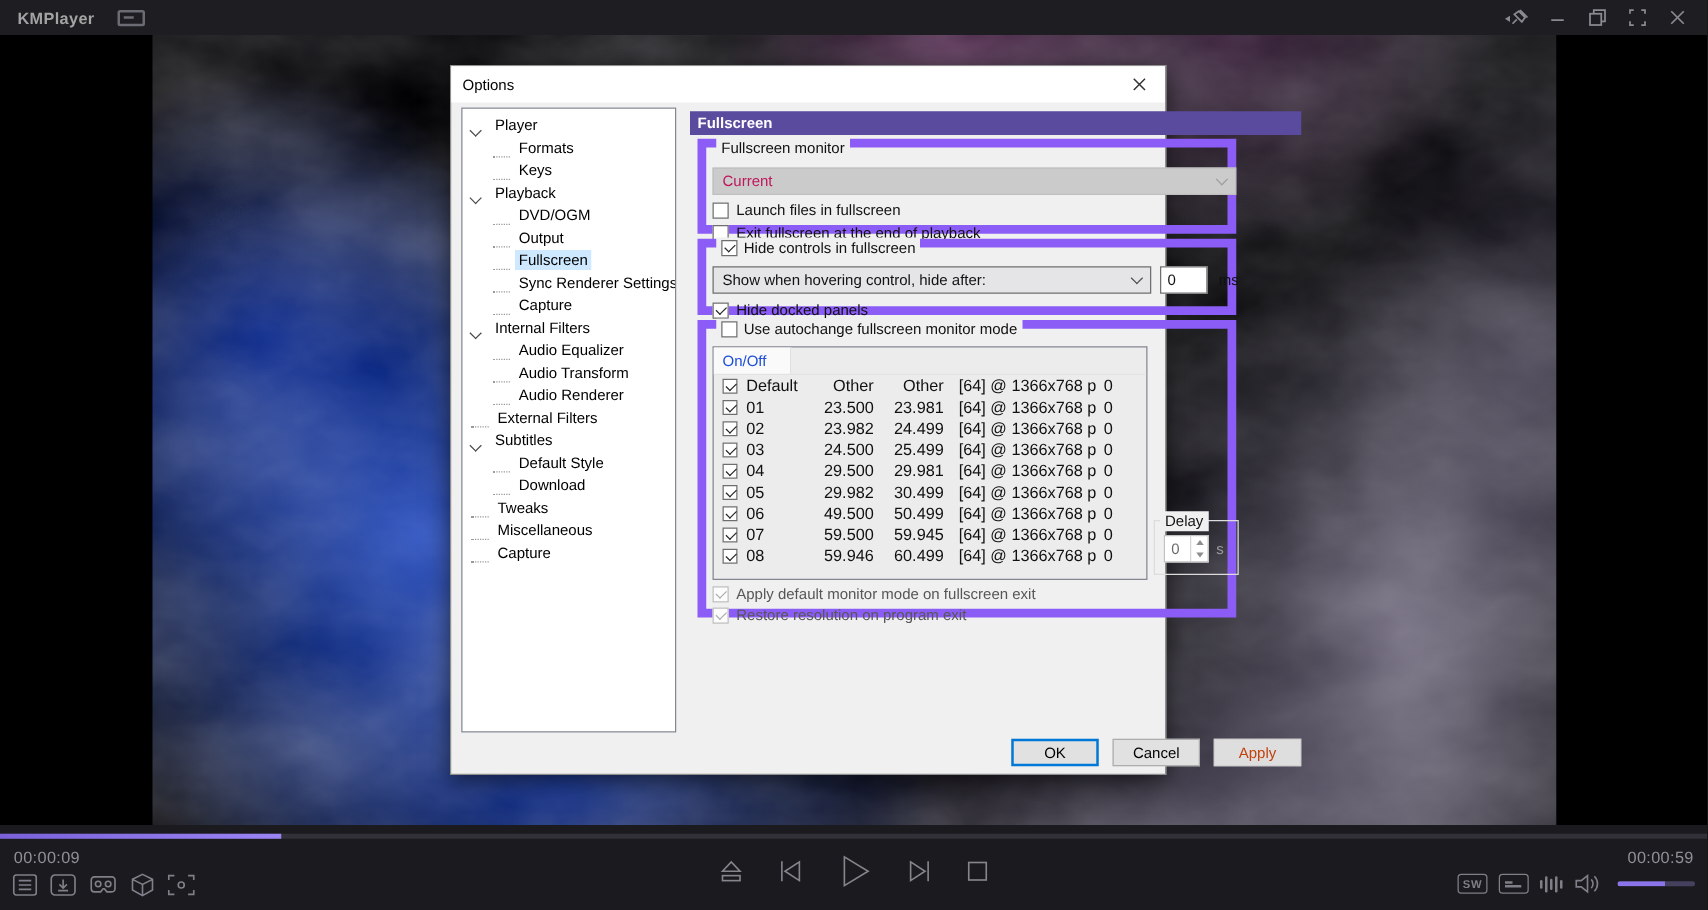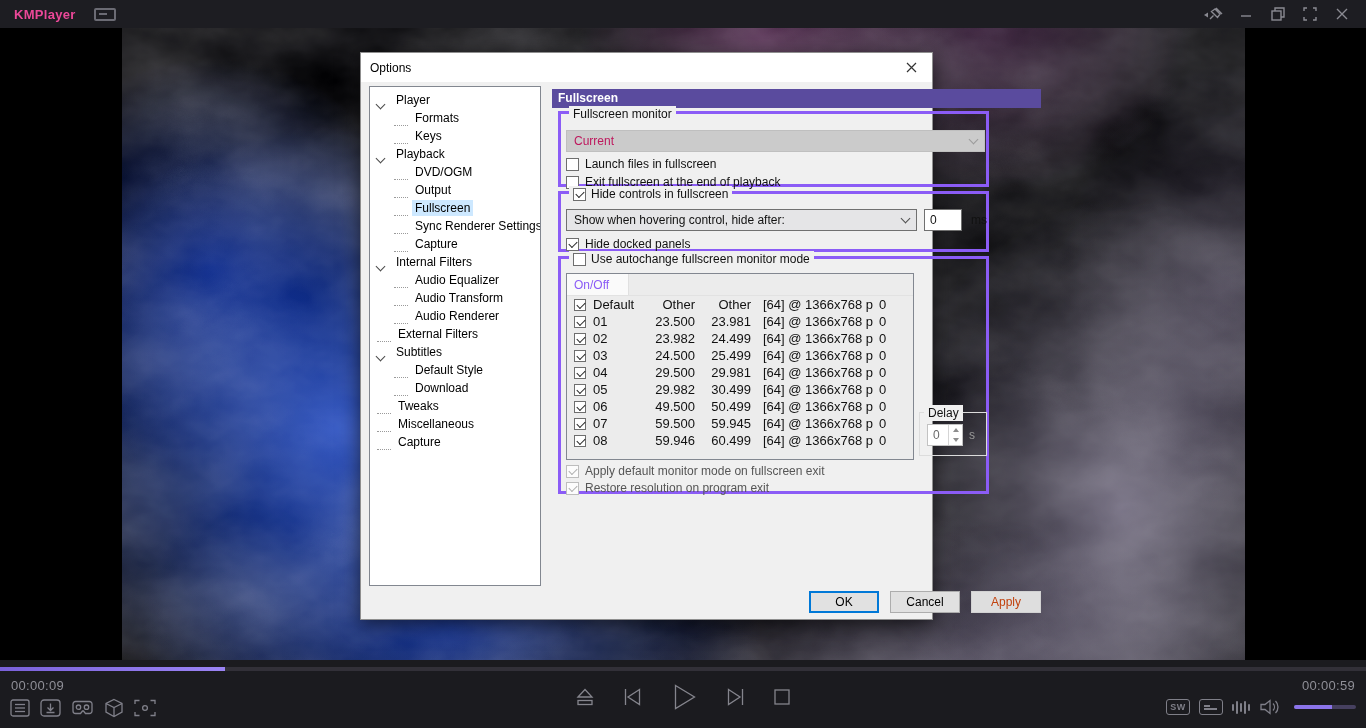--- a/index.html
+++ b/index.html
@@ -1,21 +1,21 @@
 <!DOCTYPE html>
 <html><head>
 <meta charset="utf-8">
 <style>
   *{margin:0;padding:0;box-sizing:border-box}
   html,body{width:1366px;height:728px;background:#000;font-family:"Liberation Sans",sans-serif;overflow:hidden}
   .screen{position:relative;width:1366px;height:728px;background:#000;overflow:hidden}
 
   
   .titlebar{position:absolute;top:0;left:0;width:100%;height:28px;background:#1d1d22;display:flex;align-items:center;z-index:30}
-  .app-name{color:#ec4899;font-weight:bold;font-size:13px;margin-left:14px;letter-spacing:.3px}
+  .app-name{color:#a3a3a3;font-weight:bold;font-size:13px;margin-left:14px;letter-spacing:.3px}
   .menu-icon{margin-left:18px;width:22px;height:13px;border:2px solid #6b6b74;border-radius:2px;position:relative}
   .menu-icon::after{content:"";position:absolute;left:3px;top:3px;width:8px;height:2px;background:#6b6b74}
   .window-title{position:absolute;left:0;right:0;text-align:center;color:#a8a8b0;font-size:13px;pointer-events:none}
   .tb-right{margin-left:auto;display:flex;align-items:center;gap:8px;padding-right:12px;z-index:2}
   .tb-btn{width:24px;height:22px;display:flex;align-items:center;justify-content:center;color:#8a8a92}
   .tb-btn svg{stroke:#8a8a92;fill:none;stroke-width:1.4}
 
   
   .video-area{position:absolute;top:28px;left:0;width:1366px;height:632px;background:#000}
   .video{position:absolute;left:122px;top:0;width:1123px;height:632px;background:
@@ -41,21 +41,21 @@
   .tree-item{height:18px;display:flex;align-items:flex-end;font-size:12px;color:#000;white-space:nowrap}
   .chev{width:7px;height:7px;border-right:1.5px solid #4a4a4a;border-bottom:1.5px solid #4a4a4a;transform:rotate(45deg);margin:-2px 9px 0 7px;flex:none}
   .stub{height:0;border-bottom:1px dotted #9a9a9a;flex:none;margin-right:4px}
   .stub.root{width:14px;margin-left:7px}
   .stub.deep{width:14px;margin-left:24px}
   .tlabel{padding:1px 3px}
   .tlabel.selected{background:#cde8ff}
 
   .panel-header{position:absolute;left:191px;top:36px;width:489px;height:19px;background:#5a4b9e;color:#fff;font-weight:bold;font-size:12px;line-height:19px;padding-left:6px}
 
-  .group{position:absolute;border:3px solid #8b5cf6}
+  .group{position:absolute;border:7px solid #8b5cf6}
   .legend{position:absolute;top:-8px;left:8px;background:#f0f0f0;padding:0 4px;font-size:12px;color:#111;display:flex;align-items:center;gap:5px;height:16px;line-height:16px}
   #g1{left:197px;top:58px;width:431px;height:76px}
   #g2{left:197px;top:138px;width:431px;height:61px}
   #g3{left:197px;top:203px;width:431px;height:238px}
 
   .cb{width:13px;height:13px;background:#fff;border:1px solid #6e6e6e;display:inline-block;position:relative;flex:none}
   .cb.checked::after{content:"";position:absolute;left:2px;top:2.5px;width:7px;height:4px;border-left:1.6px solid #262626;border-bottom:1.6px solid #262626;transform:rotate(-45deg)}
   .cb.disabled{border-color:#bdbdbd;background:#fcfcfc}
   .cb.disabled.checked::after{border-color:#aeaeae}
   .cbl{position:absolute;display:flex;align-items:center;gap:6px;font-size:12px;color:#111;height:16px}
@@ -65,21 +65,21 @@
   .combo .dd{margin-left:auto;width:7px;height:7px;border-right:1.4px solid #505050;border-bottom:1.4px solid #505050;transform:rotate(45deg);margin-top:-3px}
   .combo.off{background:#cbcbcb;border-color:#bfbfbf;color:#be185d}
   .combo.off .dd{border-color:#9b9b9b}
 
   .numinput{position:absolute;height:22px;border:1px solid #707070;background:#fff;font-size:12px;color:#111;padding:0 5px;font-family:"Liberation Sans",sans-serif}
   .unit{position:absolute;font-size:12px;color:#111}
 
   
   .mtable{position:absolute;left:5px;top:14px;width:348px;height:187px;background:#ececec;border:1px solid #828790}
   .thead{height:22px;display:flex;border-bottom:1px solid #e2e2e2}
-  .thcell{width:62px;background:#fafafa;border-right:1px solid #e0e0e0;font-size:12px;color:#8b5cf6;display:flex;align-items:center;padding-left:7px}
+  .thcell{width:62px;background:#fafafa;border-right:1px solid #e0e0e0;font-size:12px;color:#1d4ed8;display:flex;align-items:center;padding-left:7px}
   .trow{height:17px;display:flex;align-items:center;padding-left:7px;font-size:13px;color:#111}
   .trow .cb{width:12px;height:12px;margin-right:7px}
   .c-name{width:48px}
   .c-num{width:54px;text-align:right}
   .c-num2{width:56px;text-align:right}
   .c-mode{width:120px;padding-left:12px;white-space:nowrap}
   .c-extra{width:16px;padding-left:8px}
 
   .modebtns{position:absolute;left:360px;top:14px;width:66px}
   .sidebtn{width:66px;height:23px;background:#cccccc;border:1px solid #bfbfbf;color:#8d8d8d;font-size:12px;text-align:center;line-height:21px}

